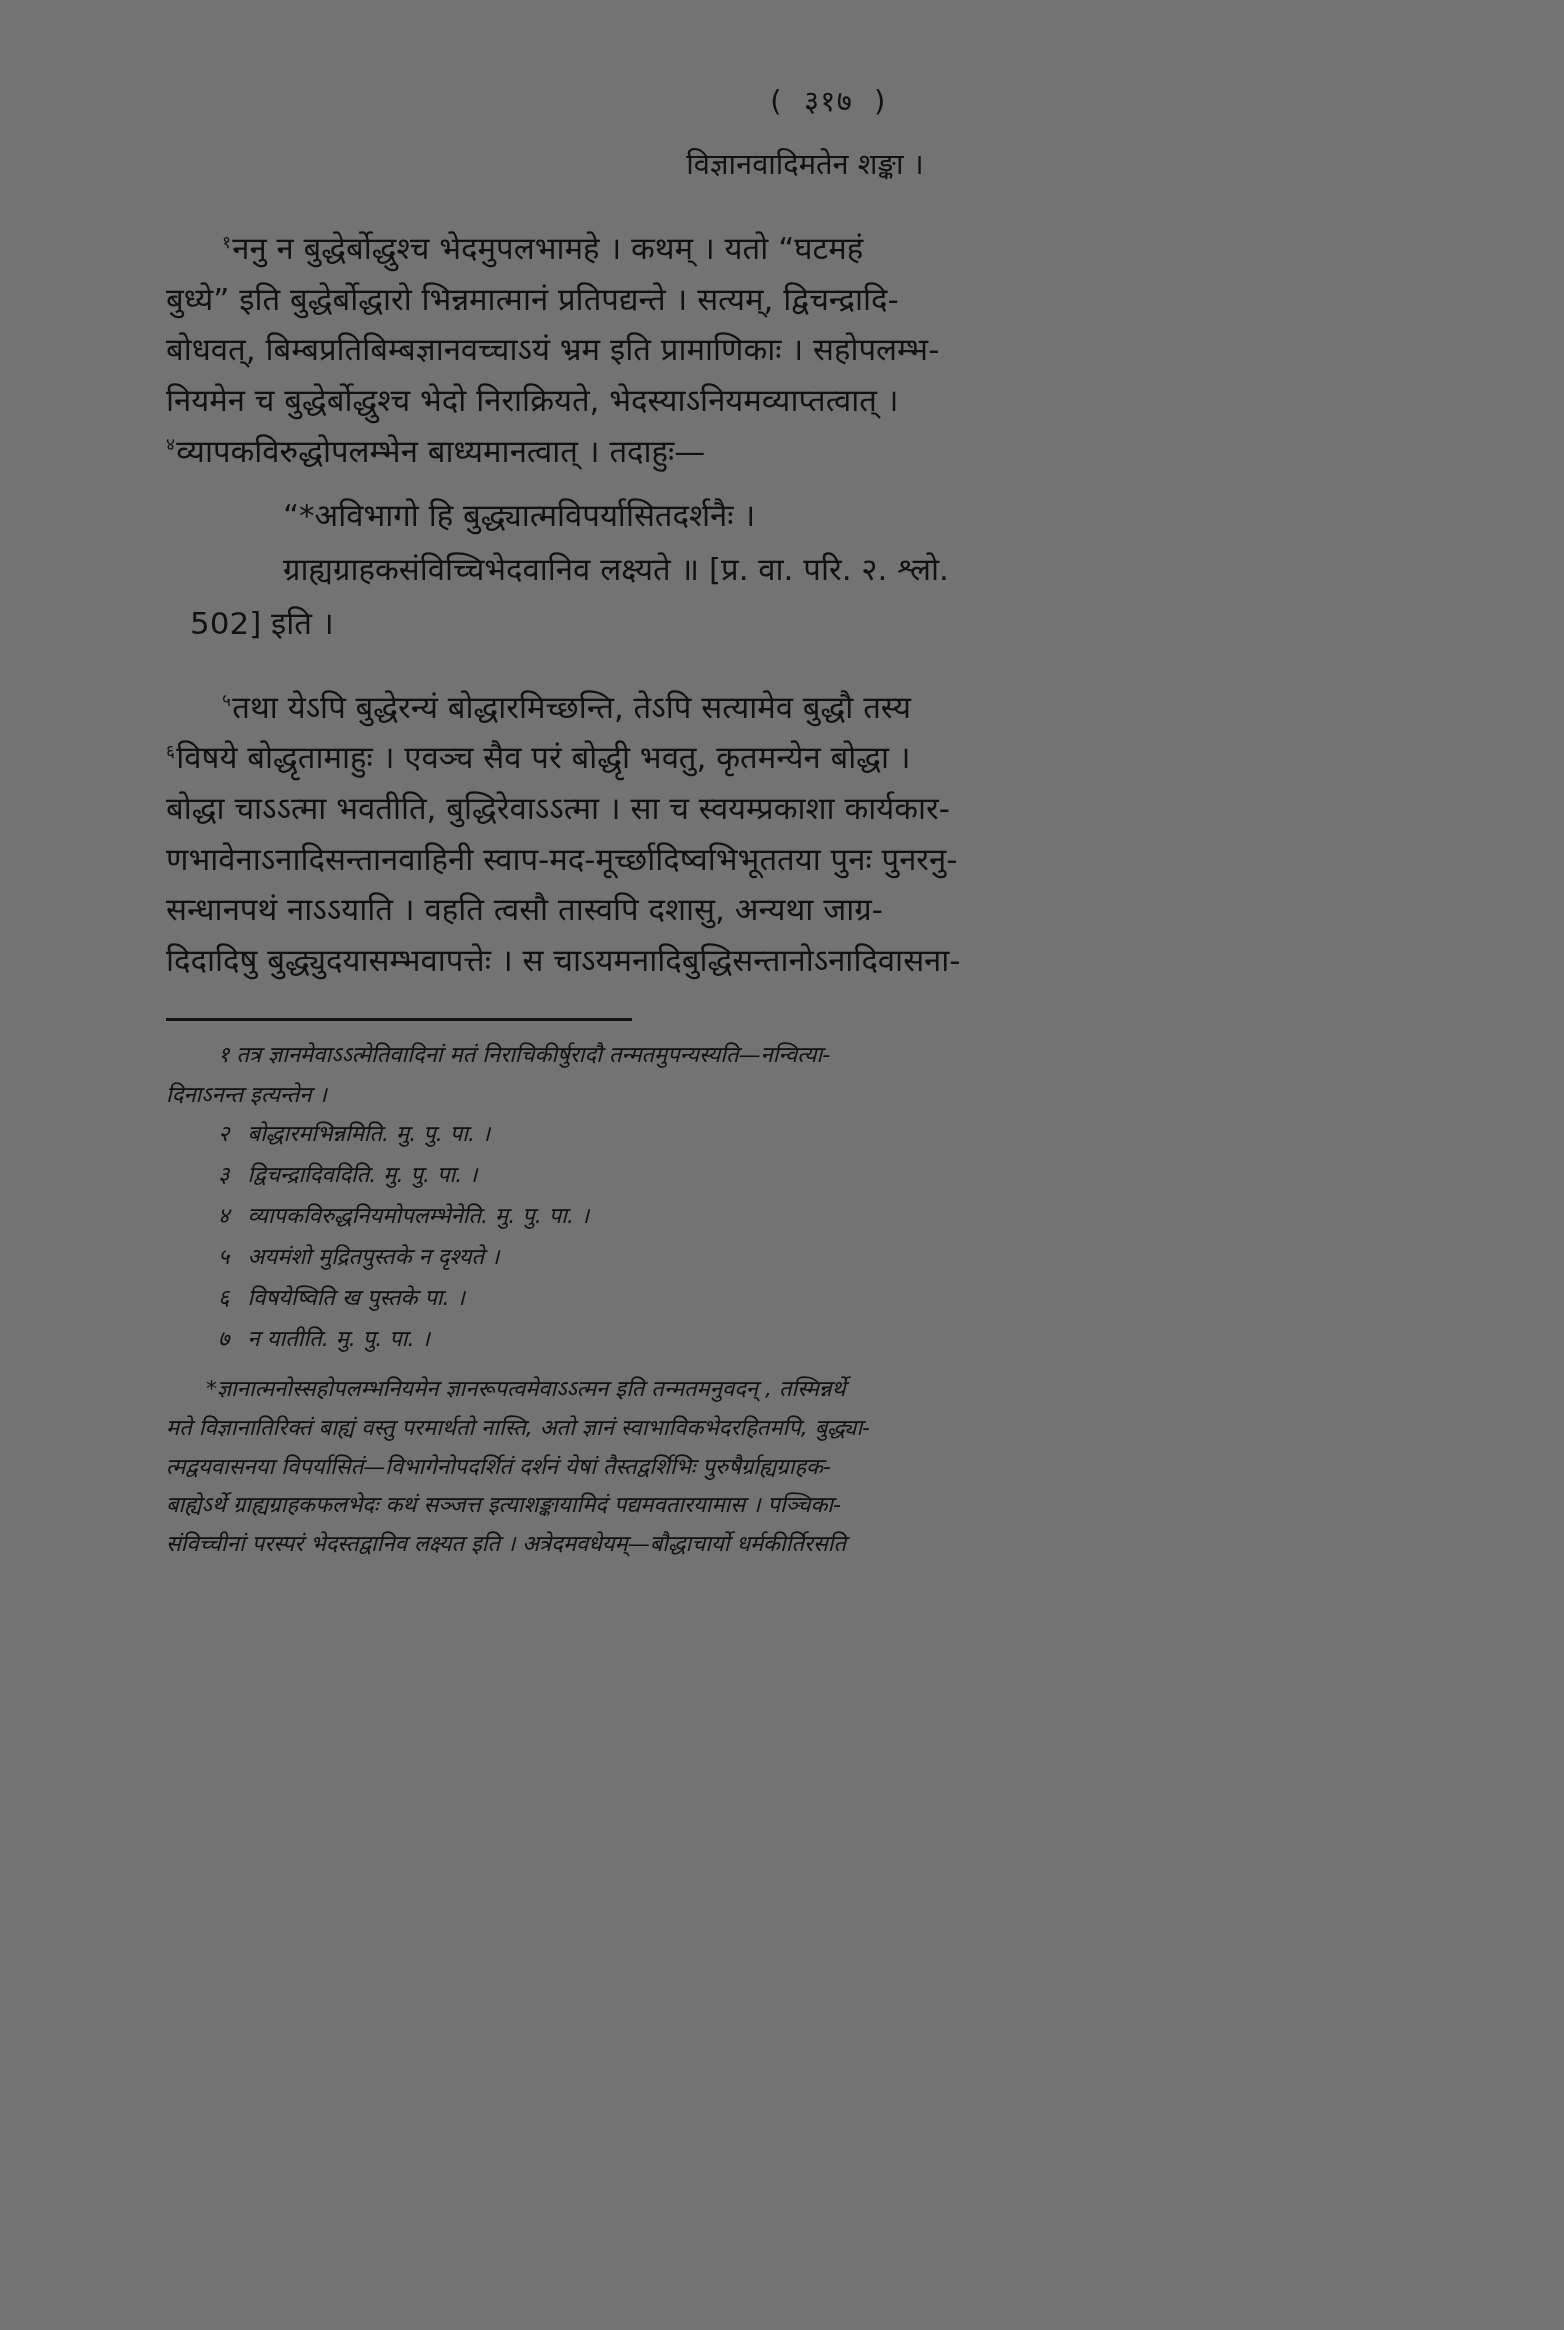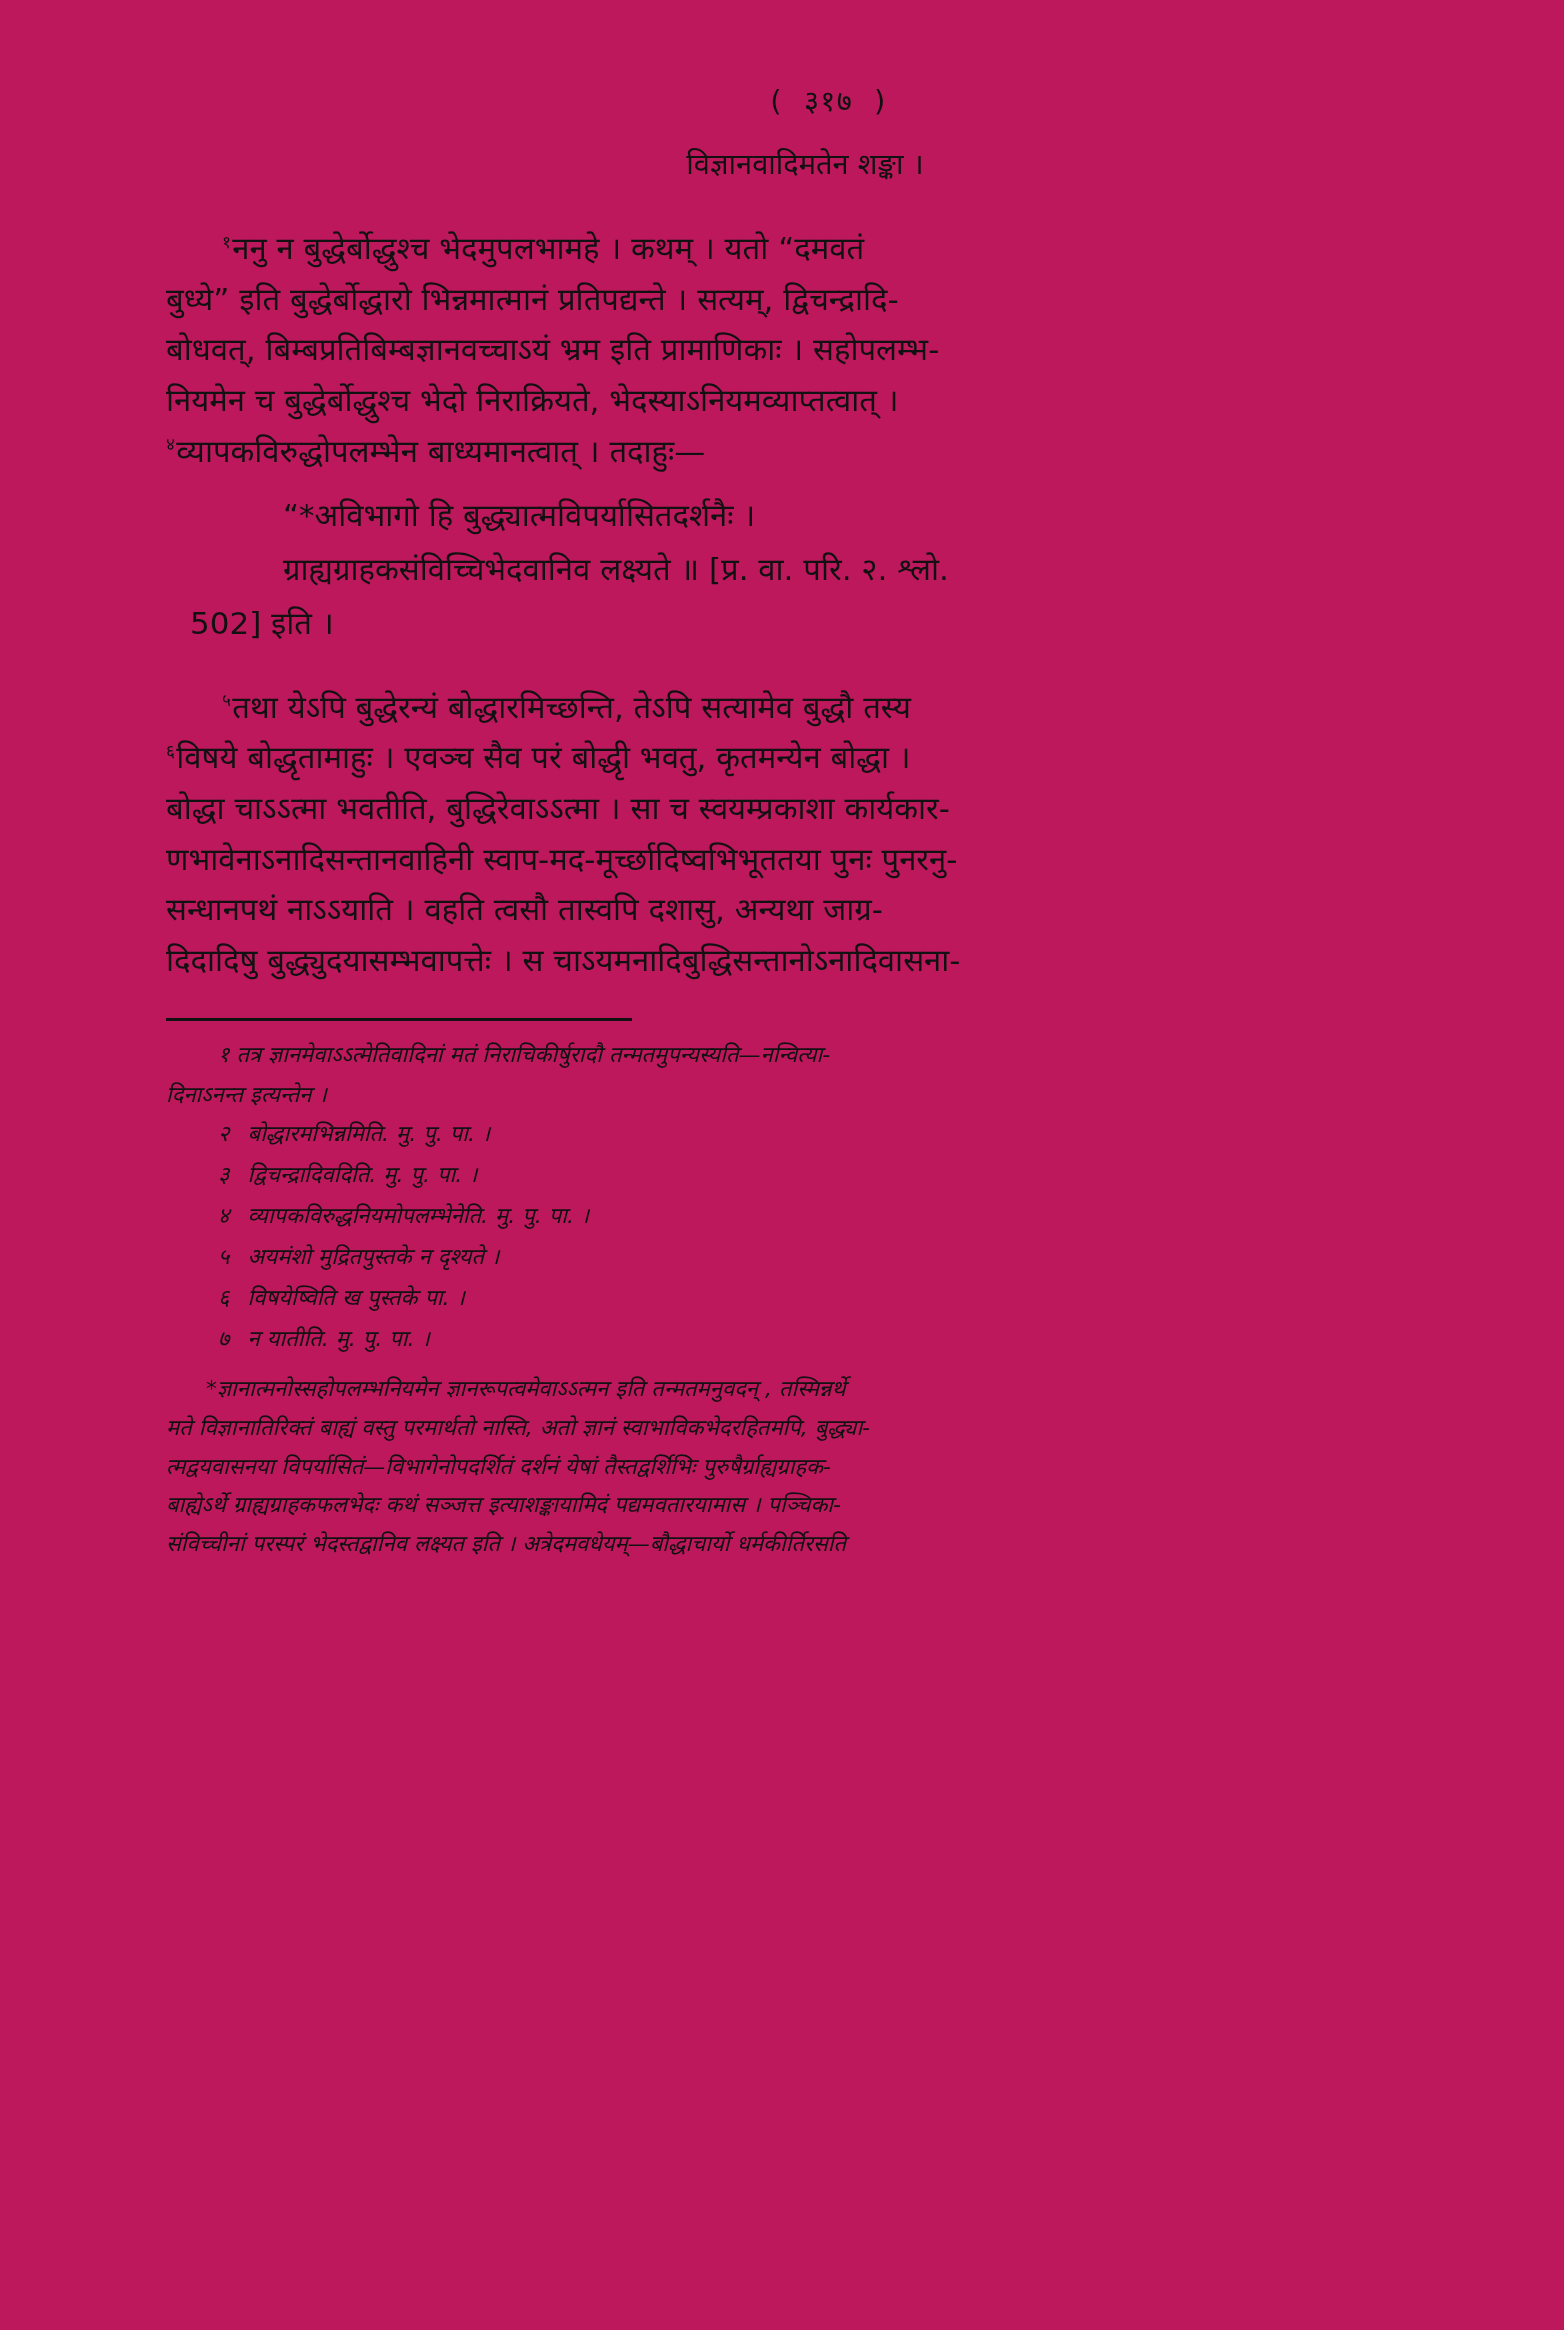--- a/index.html
+++ b/index.html
@@ -13,21 +13,21 @@
     font-family: "DejaVu Sans", sans-serif;
     color: #111111;
     position: relative;
     overflow: hidden;
   }
   .page {
     position: absolute;
     left: 0; top: 0;
     width: 1565px;
     height: 2330px;
-    background: #be185d;
+    background: #737373;
   }
   .content {
     position: absolute;
     left: 166px;
     top: 80px;
     width: 1245px;
   }
 
   
   .page-number {
@@ -130,21 +130,21 @@
 <body>
 
 <div class="page">
   <div class="content">
 
     <div class="page-number">(  ३१७  )</div>
 
     <div class="heading">विज्ञानवादिमतेन शङ्का ।</div>
 
     <div class="body-block">
-      <p class="indent"><sup class="fn">१</sup><span>ननु न बुद्धेर्बोद्धुश्च भेदमुपलभामहे । कथम् । यतो “दमवतं</span></p>
+      <p class="indent"><sup class="fn">१</sup><span>ननु न बुद्धेर्बोद्धुश्च भेदमुपलभामहे । कथम् । यतो “घटमहं</span></p>
       <p><span>बुध्ये” इति बुद्धेर्बोद्धारो भिन्नमात्मानं प्रतिपद्यन्ते । सत्यम्, द्विचन्द्रादि-</span></p>
       <p><span>बोधवत्, बिम्बप्रतिबिम्बज्ञानवच्चाऽयं भ्रम इति प्रामाणिकाः ।  सहोपलम्भ-</span></p>
       <p><span>नियमेन च बुद्धेर्बोद्धुश्च भेदो निराक्रियते, भेदस्याऽनियमव्याप्तत्वात् ।</span></p>
       <p><sup class="fn">४</sup><span>व्यापकविरुद्धोपलम्भेन बाध्यमानत्वात् ।    तदाहुः—</span></p>
 
       <div class="verse">
         <span class="ln">“*अविभागो हि बुद्ध्यात्मविपर्यासितदर्शनैः ।</span>
         <span class="ln">ग्राह्यग्राहकसंविच्चिभेदवानिव लक्ष्यते ॥ [प्र. वा. परि. २. श्लो.</span>
         <span class="ln tail">502] इति ।</span>
       </div>

